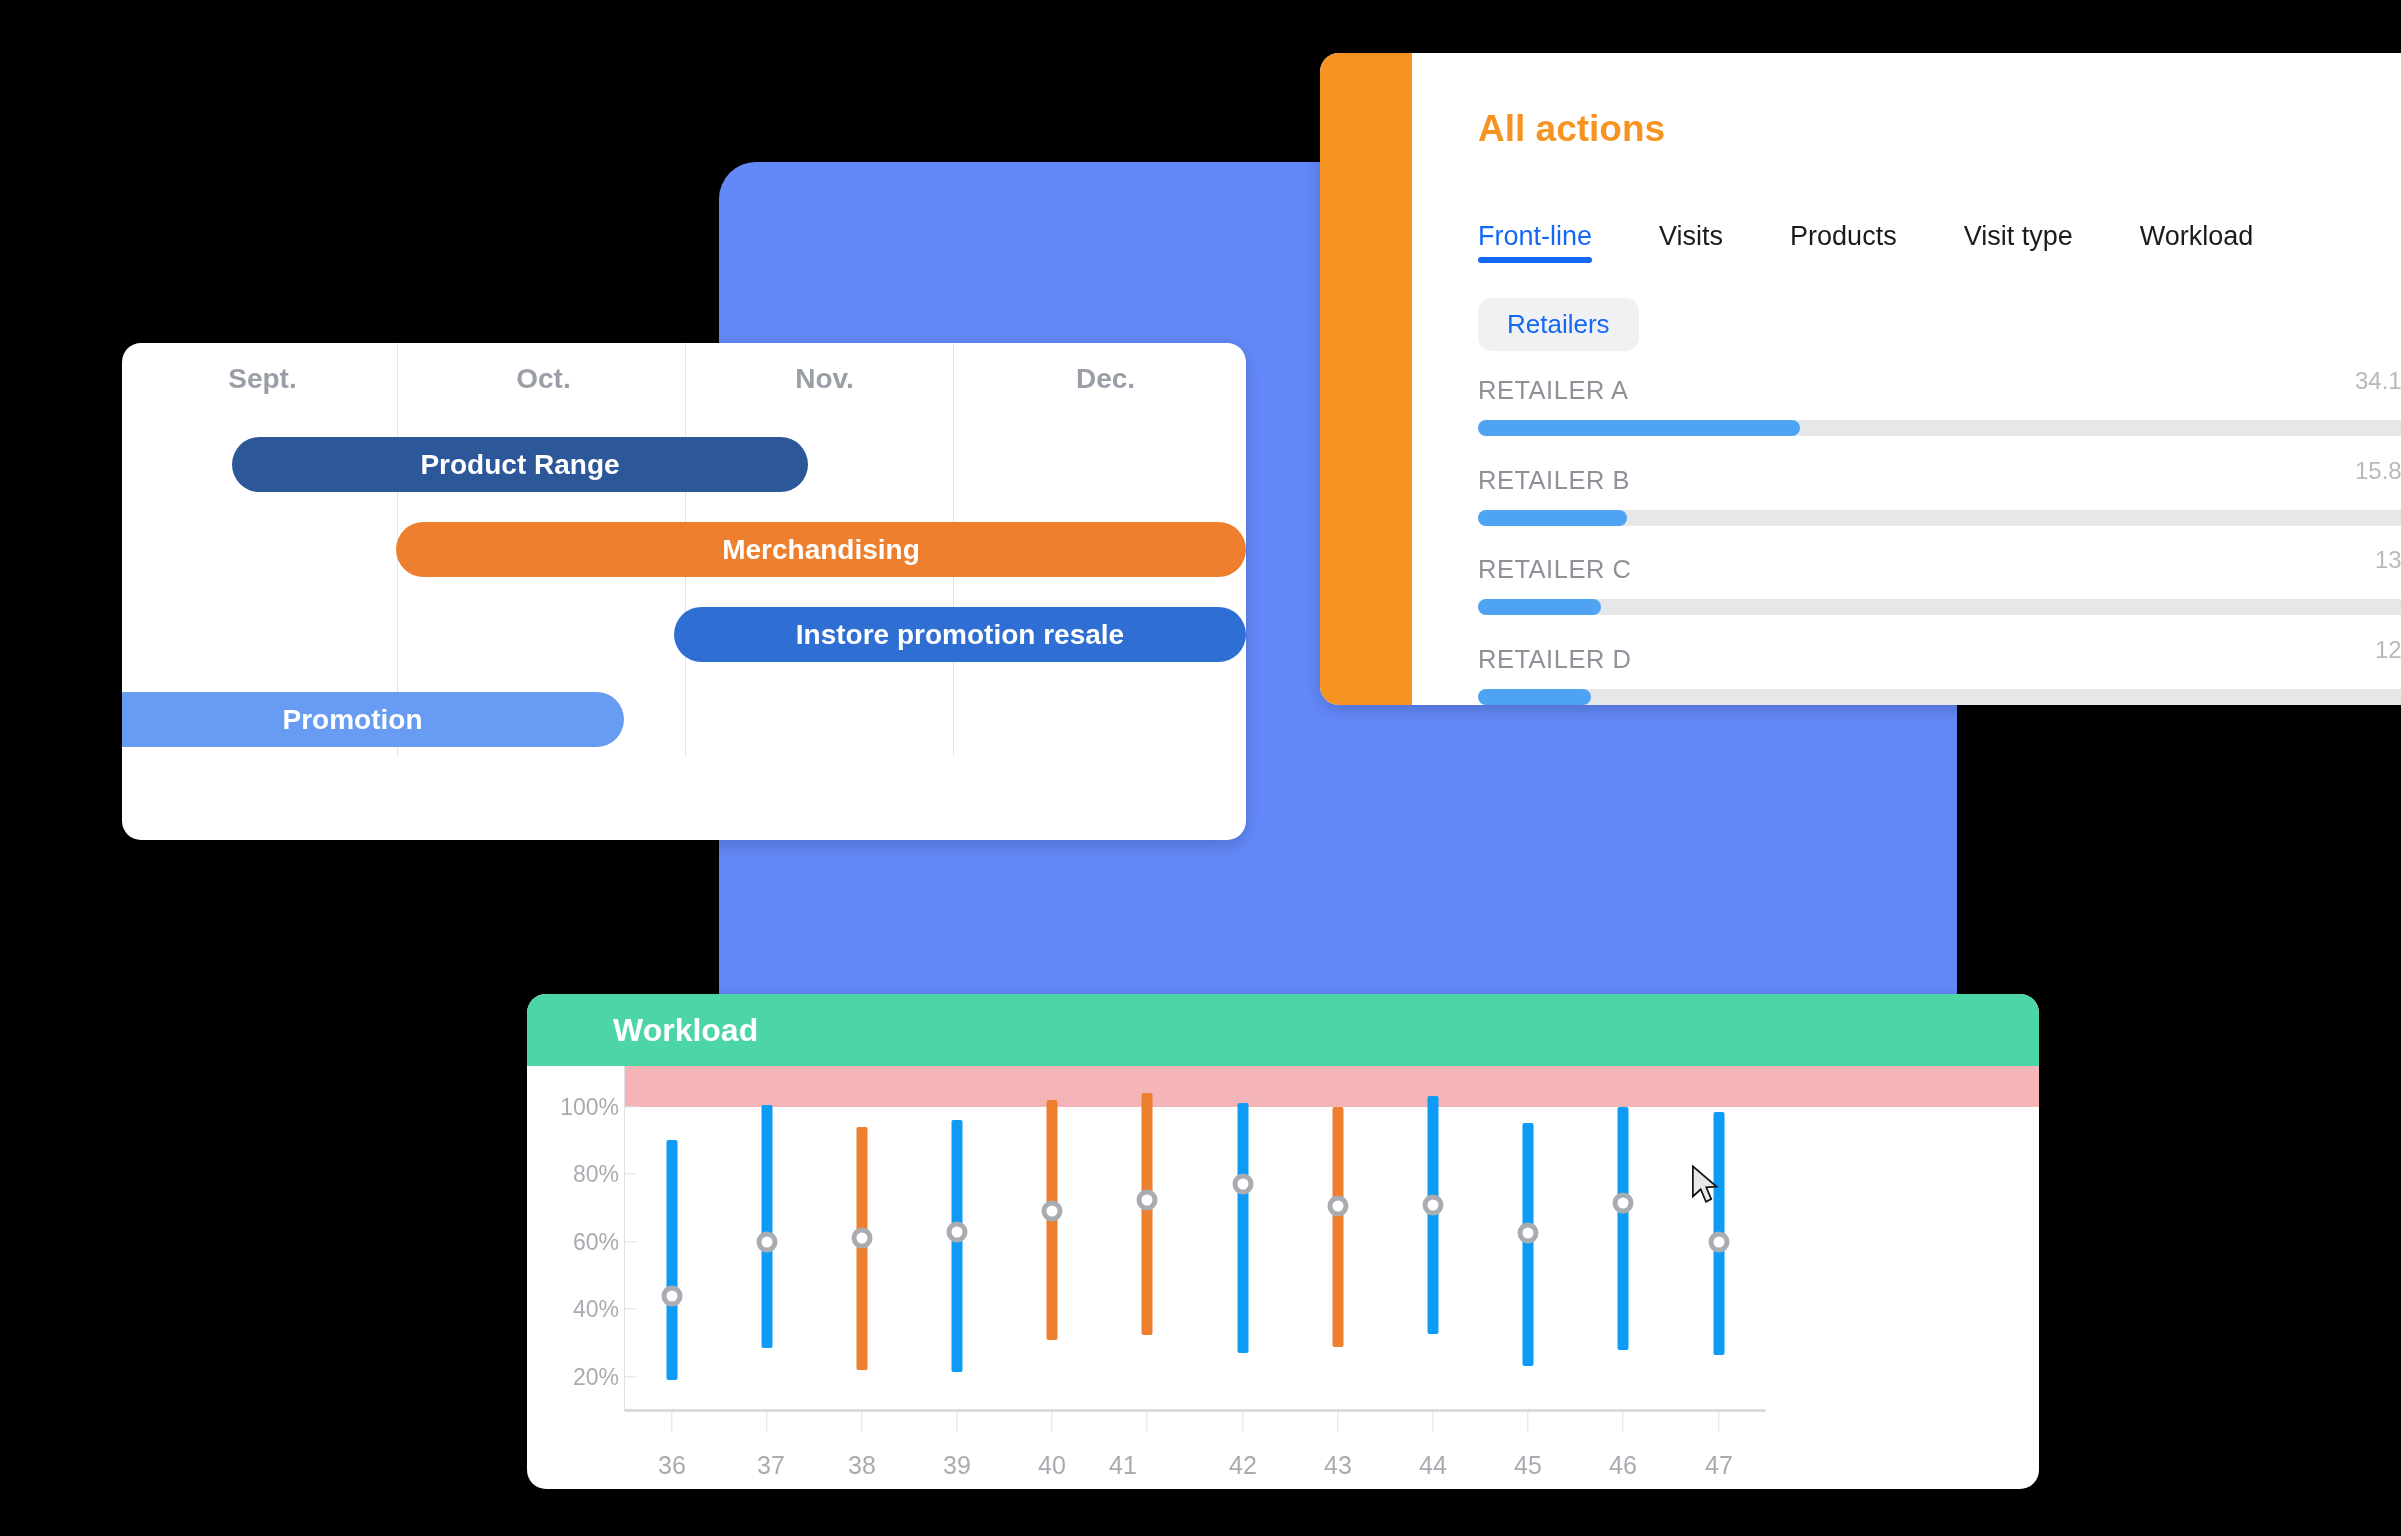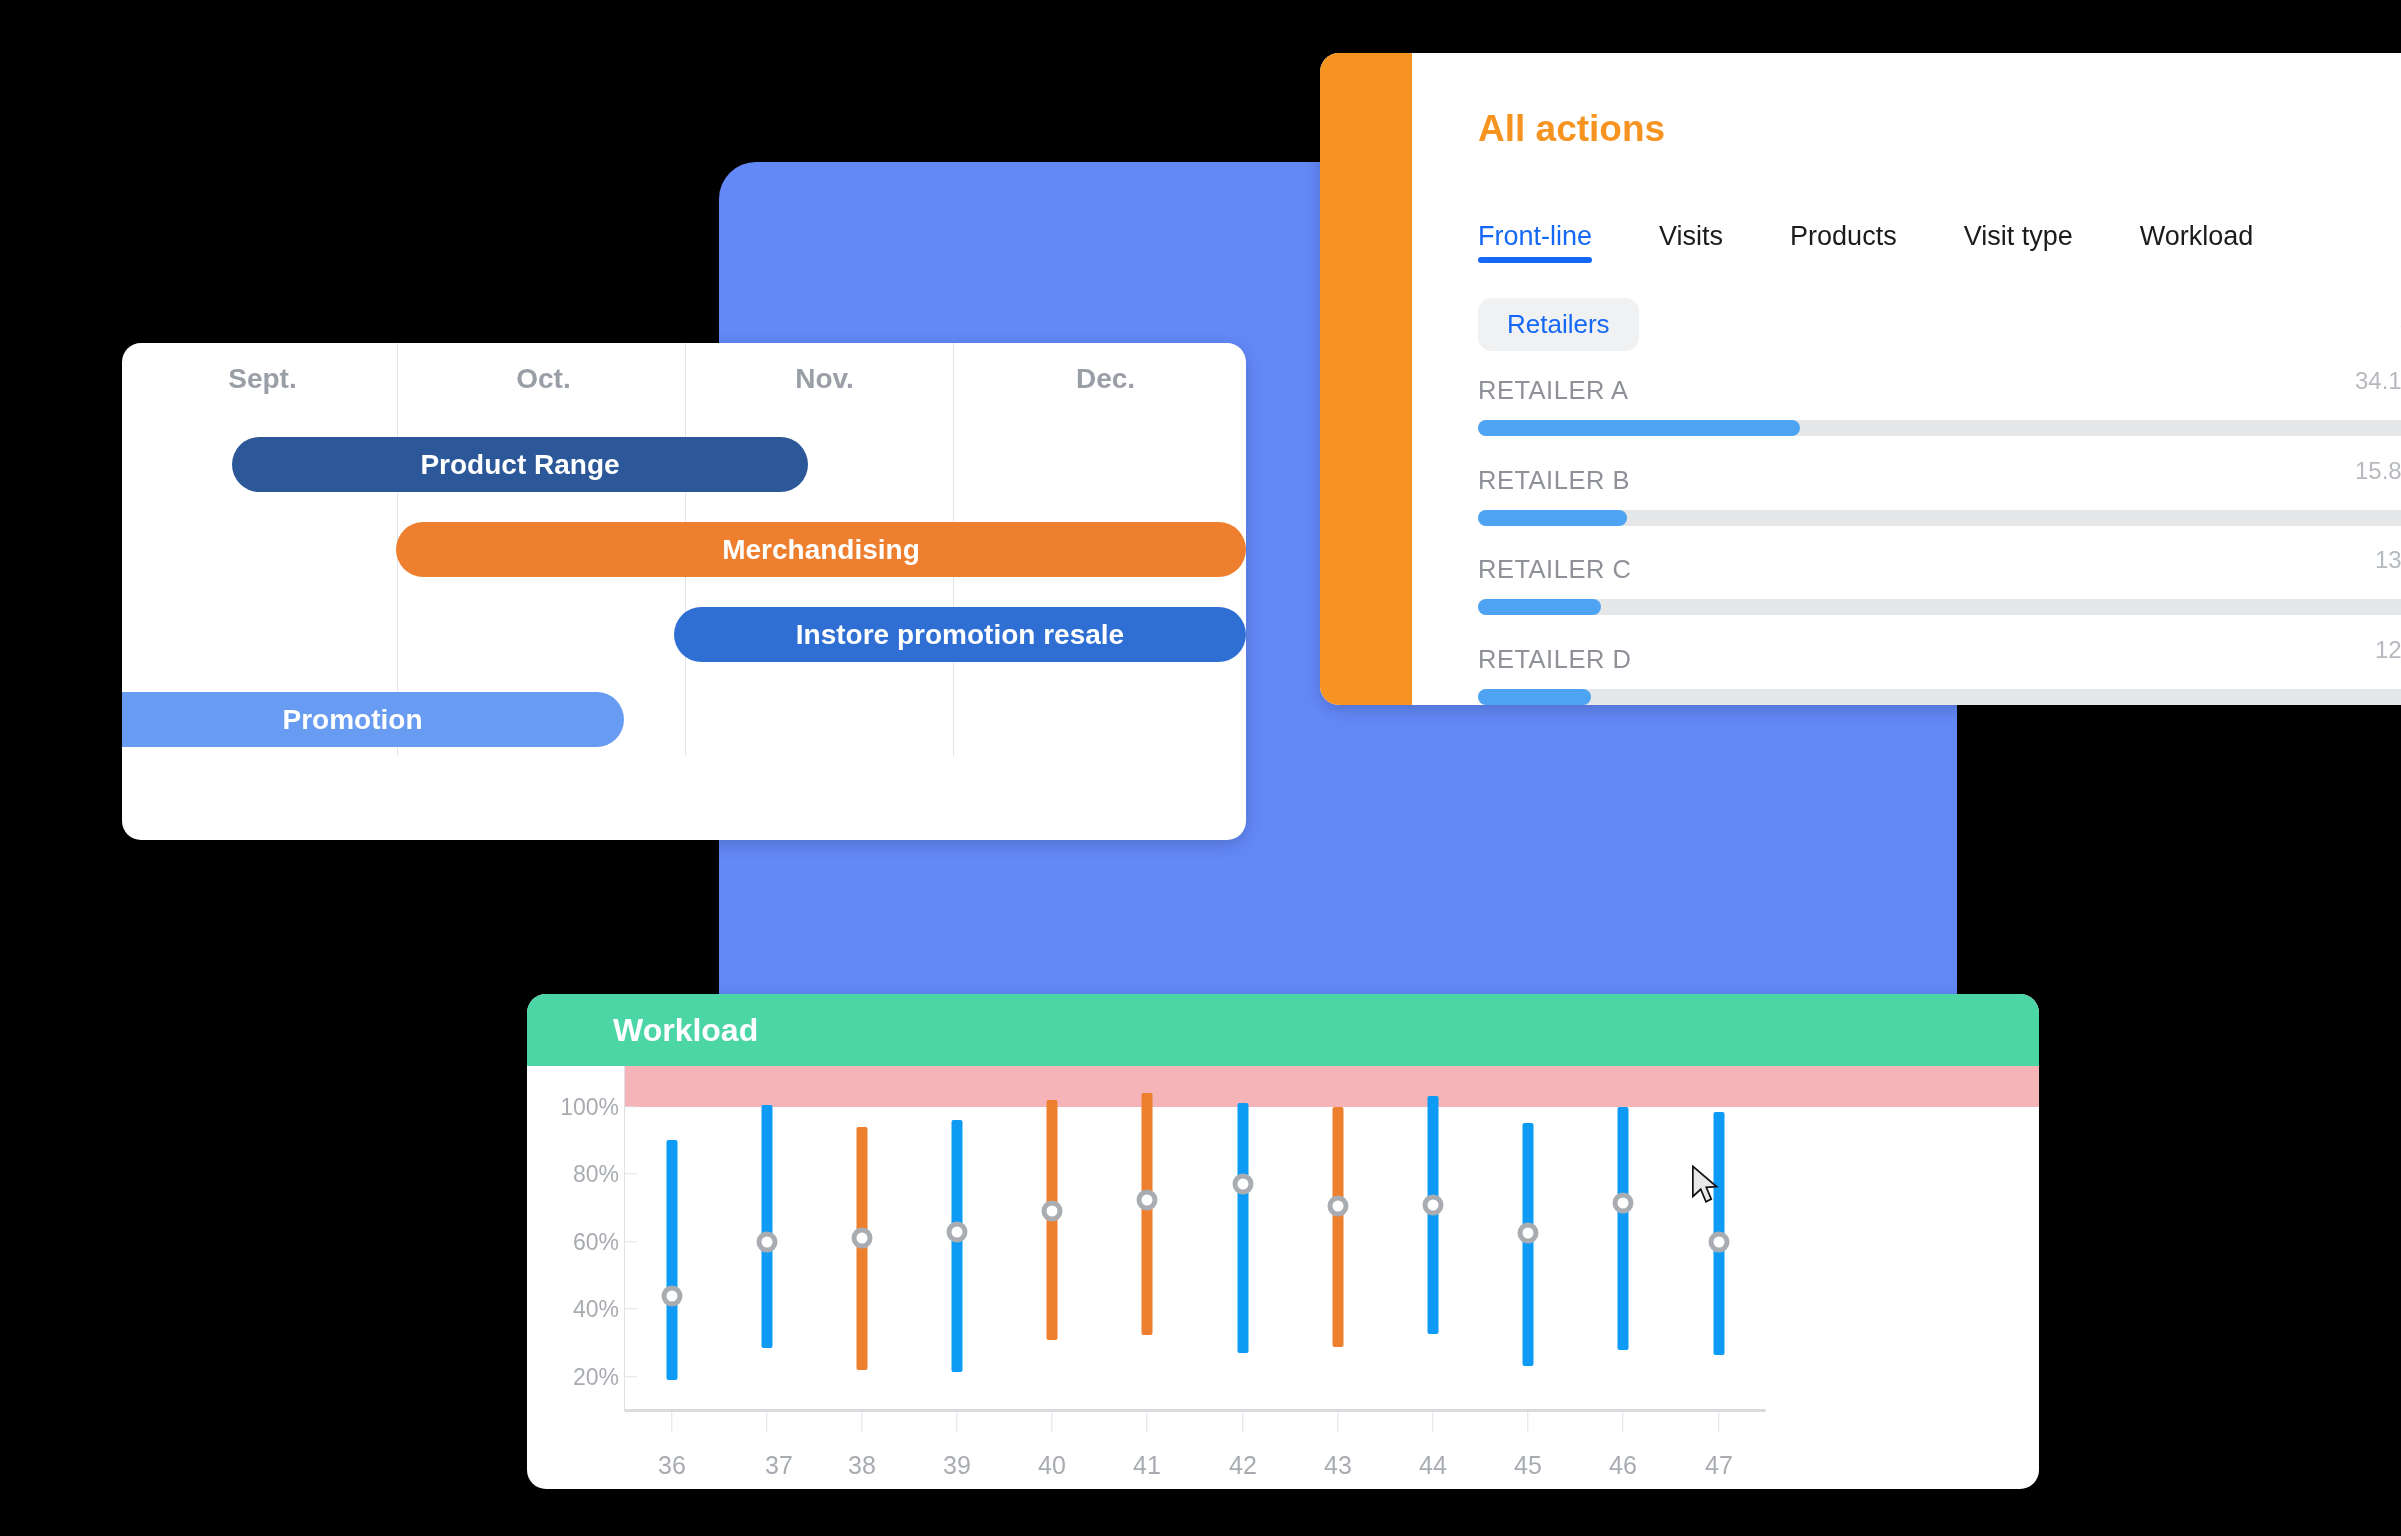--- a/index.html
+++ b/index.html
@@ -180,29 +180,29 @@
         <div class="y-line" style="top: 243px;"></div>
         <div class="y-tick" style="top: 176px;">60%</div>
         <div class="y-line" style="top: 176px;"></div>
         <div class="y-tick" style="top: 108px;">80%</div>
         <div class="y-line" style="top: 108px;"></div>
         <div class="y-tick" style="top: 41px;">100%</div>
         <div class="y-line" style="top: 41px;"></div>
         <div class="x-tick" style="left: 145px;"></div>
         <div class="x-label" style="left: 145px;">36</div>
         <div class="x-tick" style="left: 240px;"></div>
-        <div class="x-label" style="left: 252px;">37</div>
+        <div class="x-label" style="left: 244px;">37</div>
         <div class="x-tick" style="left: 335px;"></div>
         <div class="x-label" style="left: 335px;">38</div>
         <div class="x-tick" style="left: 430px;"></div>
         <div class="x-label" style="left: 430px;">39</div>
         <div class="x-tick" style="left: 525px;"></div>
         <div class="x-label" style="left: 525px;">40</div>
         <div class="x-tick" style="left: 620px;"></div>
-        <div class="x-label" style="left: 620px;">41</div>
+        <div class="x-label" style="left: 596px;">41</div>
         <div class="x-tick" style="left: 716px;"></div>
         <div class="x-label" style="left: 716px; margin-top: 40px;">42</div>
         <div class="x-tick" style="left: 811px;"></div>
         <div class="x-label" style="left: 811px;">43</div>
         <div class="x-tick" style="left: 906px;"></div>
         <div class="x-label" style="left: 906px;">44</div>
         <div class="x-tick" style="left: 1001px;"></div>
         <div class="x-label" style="left: 1001px;">45</div>
         <div class="x-tick" style="left: 1096px;"></div>
         <div class="x-label" style="left: 1096px;">46</div>

